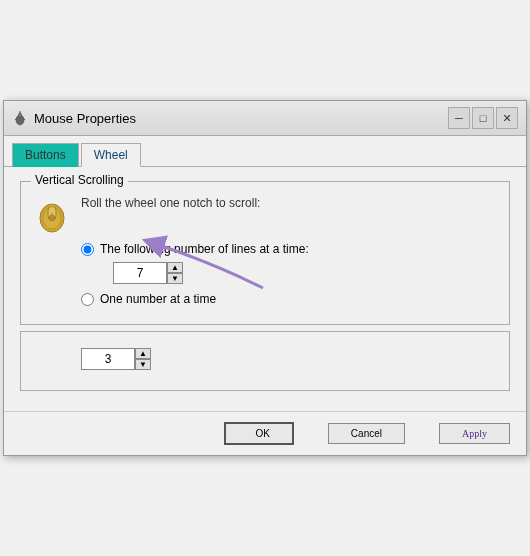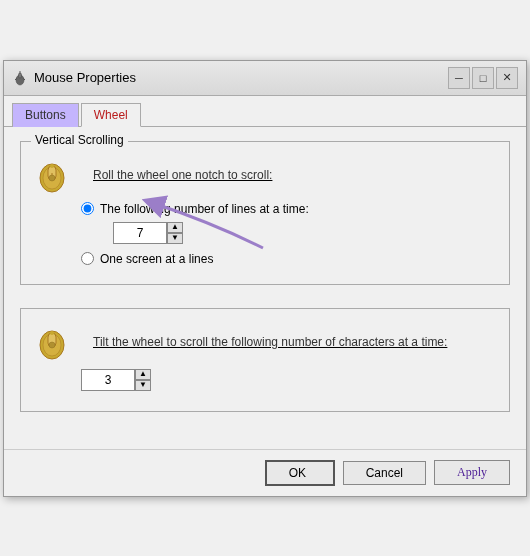--- a/index.html
+++ b/index.html
@@ -63,66 +63,64 @@
     .tabs {
       display: flex;
       background: #f0f0f0;
       padding: 6px 8px 0 8px;
       border-bottom: 1px solid #aaa;
     }
     .tab {
       padding: 4px 12px;
       border: 1px solid #aaa;
       border-bottom: none;
-      background: #c4b5fd;
+      background: #14b8a6;
       cursor: pointer;
       margin-right: 2px;
       font-size: 12px;
       color: #333;
       position: relative;
       bottom: -1px;
     }
     .tab.active {
       background: #f0f0f0;
       border-bottom: 1px solid #f0f0f0;
-      color: #b91c1c;
+      color: #0c4a6e;
       z-index: 1;
     }
 
     
     .content {
       padding: 14px 16px;
     }
 
     
     .group-box {
       border: 1px solid #aaa;
-      margin-bottom: 23px;
+      margin-bottom: 6px;
       padding: 8px 12px 12px 12px;
       position: relative;
     }
     .group-label {
       position: absolute;
       top: -9px;
       left: 10px;
       background: #f0f0f0;
       padding: 0 4px;
       font-size: 12px;
       color: #000;
     }
 
     .section-content {
       margin-top: 6px;
     }
     .section-row {
       display: flex;
-      align-items: center;
       margin-bottom: 8px;
-      gap: 22px;
-      text-decoration: underline;
+      gap: 10px;
     }
     .scroll-icon {
       width: 38px;
       height: 38px;
       flex-shrink: 0;
     }
     .section-text {
       font-size: 12px;
       color: #333;
     }
@@ -179,26 +177,27 @@
       display: flex;
       justify-content: flex-end;
       align-items: center;
       gap: 8px;
       padding: 10px 16px;
       border-top: 1px solid #ccc;
       background: #f0f0f0;
     }
     .bottom-btn {
       padding: 4px 22px;
-      font-size: 12px;
+      font-size: 10px;
       border: 1px solid #888;
       background: #e8e8e8;
       cursor: pointer;
       min-width: 70px;
-      text-align: left;
+      text-align: right;
+      margin-left: 26px;
     }
     .bottom-btn.primary {
       border: 2px solid #555;
     }
     .bottom-btn:disabled {
       color: #4c1d95;
       cursor: default;
       font-family: Liberation Serif, serif;
     }
   </style>
@@ -266,40 +265,29 @@
               <marker id="arrowhead" markerWidth="8" markerHeight="8" refX="4" refY="4" orient="auto">
                 <polygon points="0 0, 8 4, 0 8" fill="#9b7ec8"></polygon>
               </marker>
             </defs>
             <path d="M 140 65 Q 90 40 30 20" stroke="#9b7ec8" stroke-width="3" fill="none" marker-end="url(#arrowhead)"></path>
           </svg>
         </div>
 
         <div class="radio-row">
           <input type="radio" name="vscroll" id="radio-screen" style="">
-          <label for="radio-screen" class="radio-label">One screen at a lines</label>
+          <label for="radio-screen" class="radio-label">One number at a time</label>
         </div>
 
       </div>
     </div>
 
     <div class="group-box">
       <div class="section-content">
 
-        <div class="section-row">
-
-          <svg class="scroll-icon" viewBox="0 0 38 38">
-            <ellipse cx="19" cy="22" rx="12" ry="14" fill="#c8a830" stroke="#a87820" stroke-width="1"></ellipse>
-            <ellipse cx="19" cy="22" rx="9" ry="11" fill="#d4b040" stroke="#a87820" stroke-width="0.5"></ellipse>
-            <rect x="15" y="10" width="8" height="14" rx="4" fill="#e0c060" stroke="#a87820" stroke-width="1"></rect>
-            <rect x="17" y="8" width="4" height="4" rx="2" fill="#c8a830"></rect>
-            <ellipse cx="19" cy="22" rx="3" ry="3" fill="#b09030" stroke="#907020" stroke-width="0.5"></ellipse>
-          </svg>
-          <span class="section-text">Tilt the wheel to scroll the following number of characters at a time:</span>
-        </div>
 
         <div class="spinner-row" style="margin-left:48px; margin-top:8px;">
           <input type="text" class="spinner-input" value="3" style="">
           <div class="spinner-btns">
             <button class="spinner-btn">▲</button>
             <button class="spinner-btn">▼</button>
           </div>
         </div>
 
       </div>

